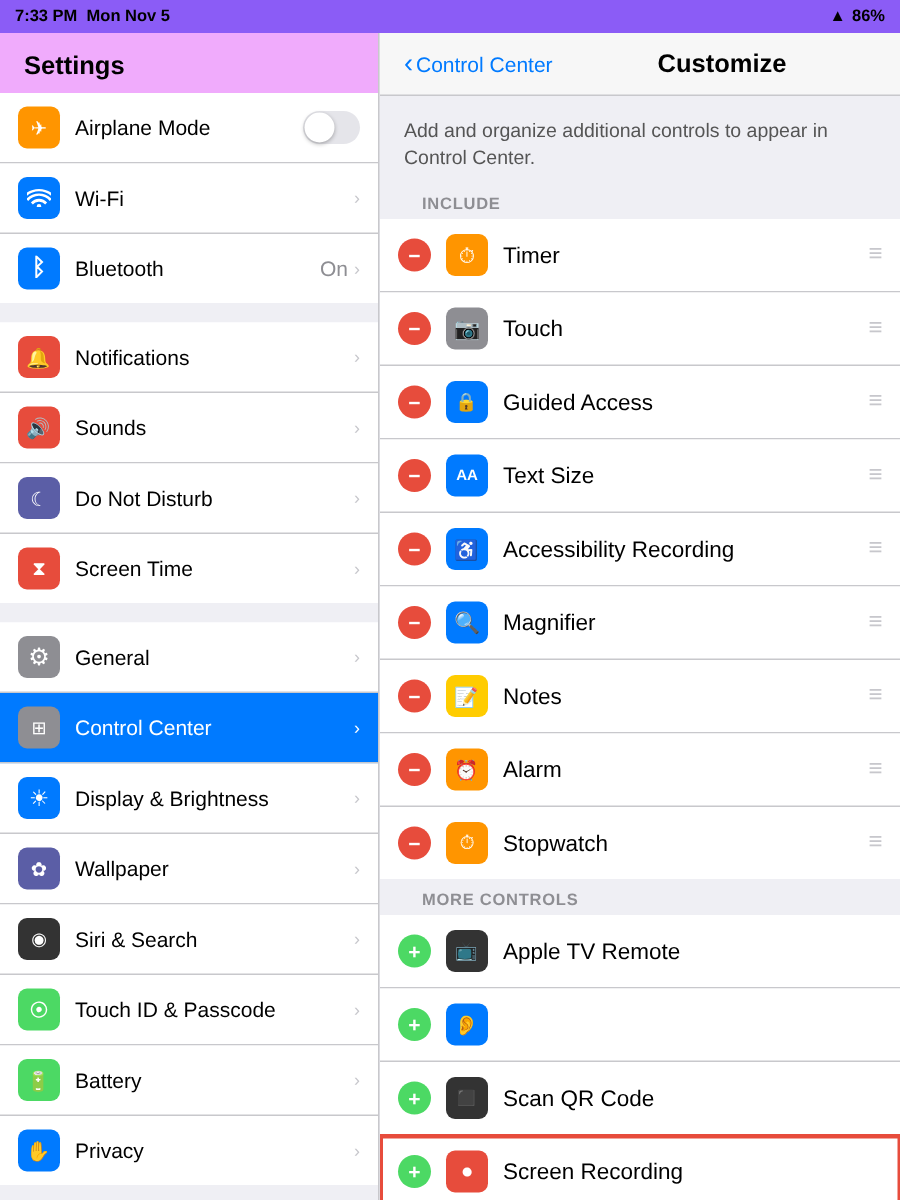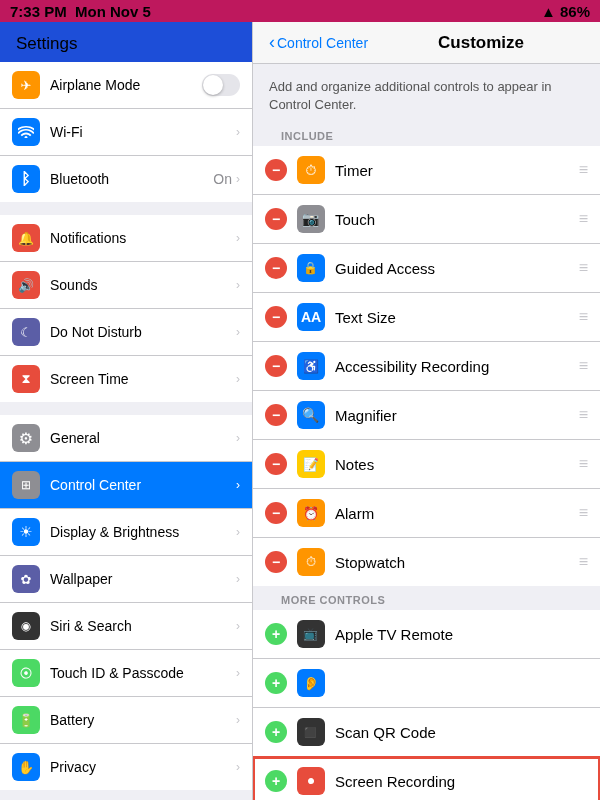--- a/index.html
+++ b/index.html
@@ -8,26 +8,26 @@
       background: #efeff4;
       width: 600px;
       height: 800px;
       overflow: hidden;
       display: flex;
       flex-direction: column;
     }
 
     
     .status-bar {
-      background: #be185d;
+      background: #8b5cf6;
       display: flex;
       justify-content: space-between;
       align-items: center;
       padding: 4px 10px;
-      font-size: 15px;
+      font-size: 11px;
       font-weight: 600;
       height: 22px;
       flex-shrink: 0;
       text-align: right;
     }
     .status-bar-right {
       display: flex;
       align-items: center;
       gap: 4px;
     }
@@ -44,23 +44,23 @@
       width: 253px;
       background: #efeff4;
       flex-shrink: 0;
       overflow-y: auto;
       border-right: 1px solid #c8c8cc;
     }
 
     .sidebar-header {
       padding: 12px 16px 8px;
       font-size: 17px;
-      font-weight: 400;
+      font-weight: 700;
       color: #000;
-      background: #1d4ed8;
+      background: #f0abfc;
     }
 
     .sidebar-group {
       background: #fff;
       margin-bottom: 2px;
     }
 
     .sidebar-item {
       display: flex;
       align-items: center;
@@ -418,21 +418,21 @@
 
       <div class="detail-item">
         <div class="remove-btn">−</div>
         <div class="control-icon" style="background:#007aff;color:#fff;font-size:12px;">🔒</div>
         <span class="detail-item-label">Guided Access</span>
         <span class="drag-handle">≡</span>
       </div>
 
       <div class="detail-item">
         <div class="remove-btn">−</div>
-        <div class="control-icon" style="background:#007aff;color:#fff;font-size:14px;font-weight:700;">AA</div>
+        <div class="control-icon" style="background:#007aff;color:#fff;font-size:10px;font-weight:700;">AA</div>
         <span class="detail-item-label">Text Size</span>
         <span class="drag-handle">≡</span>
       </div>
 
       <div class="detail-item">
         <div class="remove-btn">−</div>
         <div class="control-icon" style="background:#007aff;color:#fff;font-size:13px;">♿</div>
         <span class="detail-item-label">Accessibility Recording</span>
         <span class="drag-handle">≡</span>
       </div>

